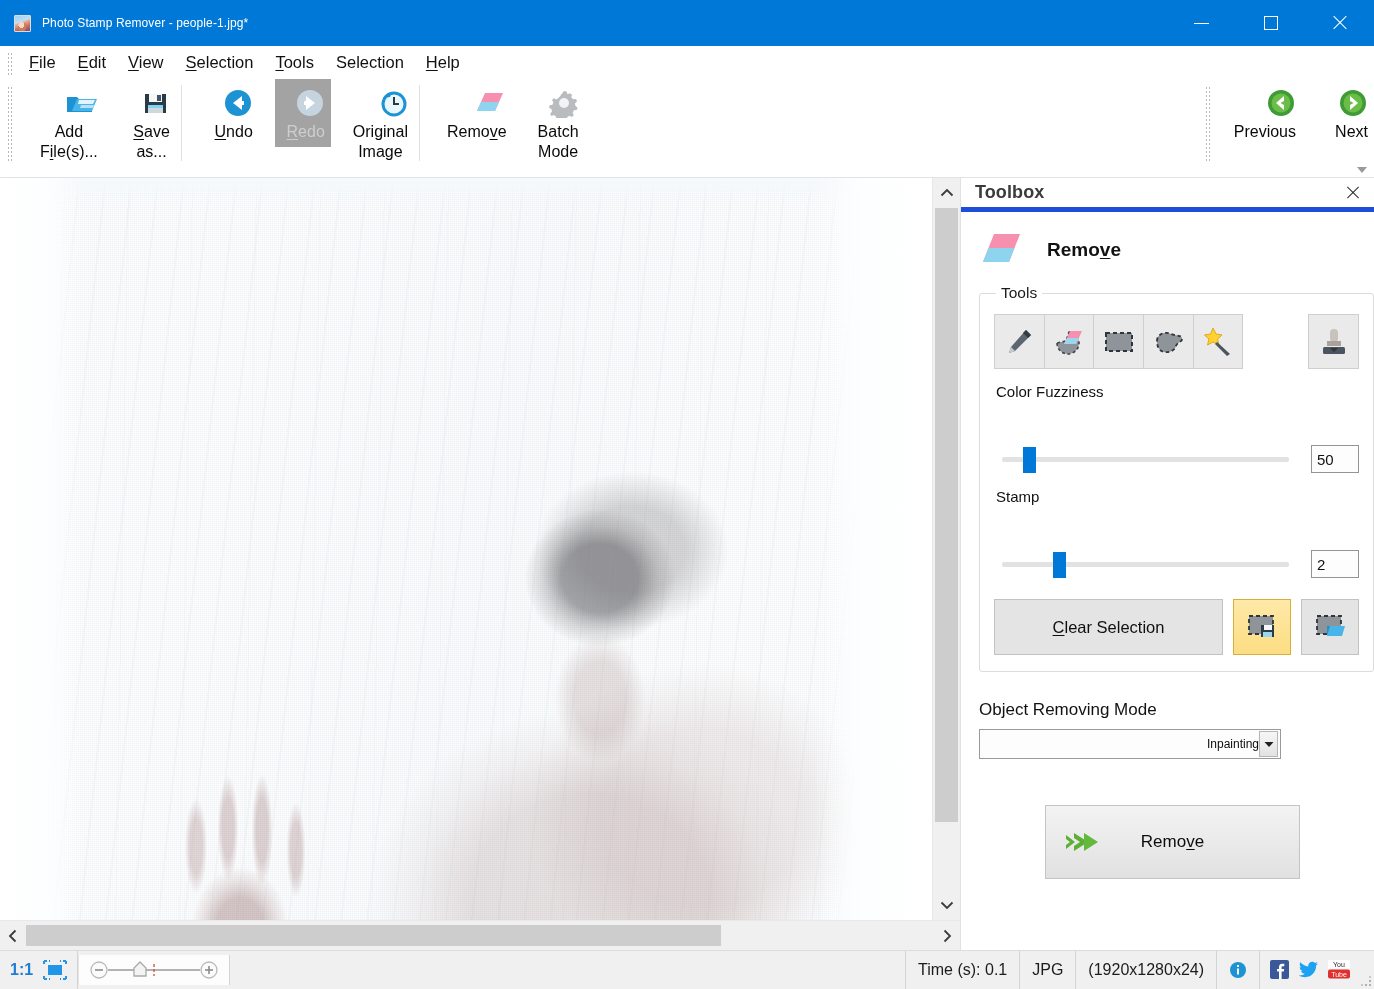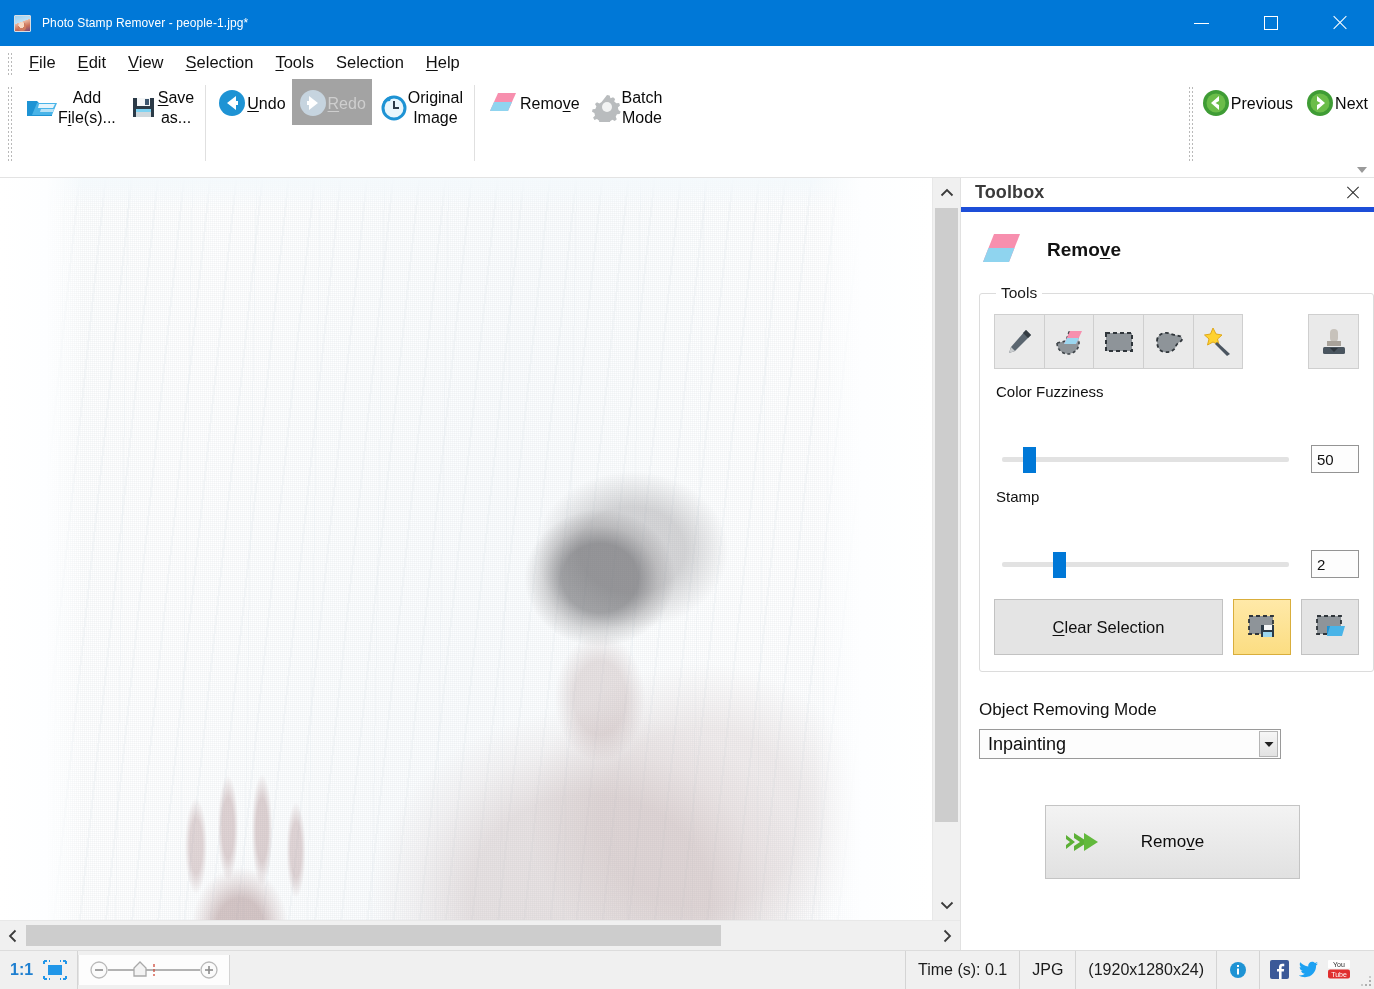--- a/index.html
+++ b/index.html
@@ -84,22 +84,22 @@
     background: #ffffff;
     display: flex; align-items: flex-start;
     position: relative;
     border-bottom: 1px solid #e3e3e3;
   }
   #toolbar .grip-dots { height: 76px; margin: 6px 6px 0 6px; background-size: 3px 4px; }
   .tb-group { display: flex; align-items: flex-start; height: 92px; }
   .tb-sep { width: 1px; height: 76px; background: #e0e0e0; margin: 6px 5px 0 5px; flex:0 0 auto; }
   .tb-btn {
     min-width: 56px; padding: 6px 5px 4px 5px;
-    display: flex; align-items: center;
-    cursor: default; border: 1px solid transparent;
+    display: flex; flex-direction: column; align-items: flex-end;
+    cursor: default; border: 1px solid transparent; margin-left: 16px;
   }
   .tb-btn.active { background: #404040; }
   .tb-btn.disabled { opacity: .48; }
   .tb-ico { height: 34px; display: flex; align-items: center; justify-content: center; }
   .tb-lab {
     font-size: 16px; color: #0a0a0a; text-align: center; line-height: 20px;
     margin-top: 2px; white-space: pre-line;
   }
   .tb-btn.disabled .tb-lab { color: #9b9b9b; }
   .tb-lab u { text-decoration: underline; text-underline-offset: 1.5px; }
@@ -300,21 +300,21 @@
   }
 
   #mode-section { margin: 28px 0 0 14px; }
   #mode-title { font-size: 17px; color: #121212; margin-bottom: 9px; margin-left: 4px; }
   #mode-select {
     width: 302px; height: 30px;
     border: 1px solid #9a9a9a; background: #fdfdfd;
     display: flex; align-items: center; cursor: default;
     margin-left: 4px;
   }
-  #mode-select-value { flex: 1; padding-left: 8px; font-size: 18px; color: #0d0d0d; }
+  #mode-select-value { flex: 1; padding-left: 8px; font-size: 12px; color: #0d0d0d; text-align: right; }
   #mode-select-arrow {
     width: 19px; height: 26px; margin-right: 2px;
     background: linear-gradient(180deg,#f6f6f6,#e2e2e2);
     border: 1px solid #b5b5b5;
     display: flex; align-items: center; justify-content: center;
   }
 
   #remove-btn {
     width: 255px; height: 74px;
     margin: 46px 0 0 84px;

